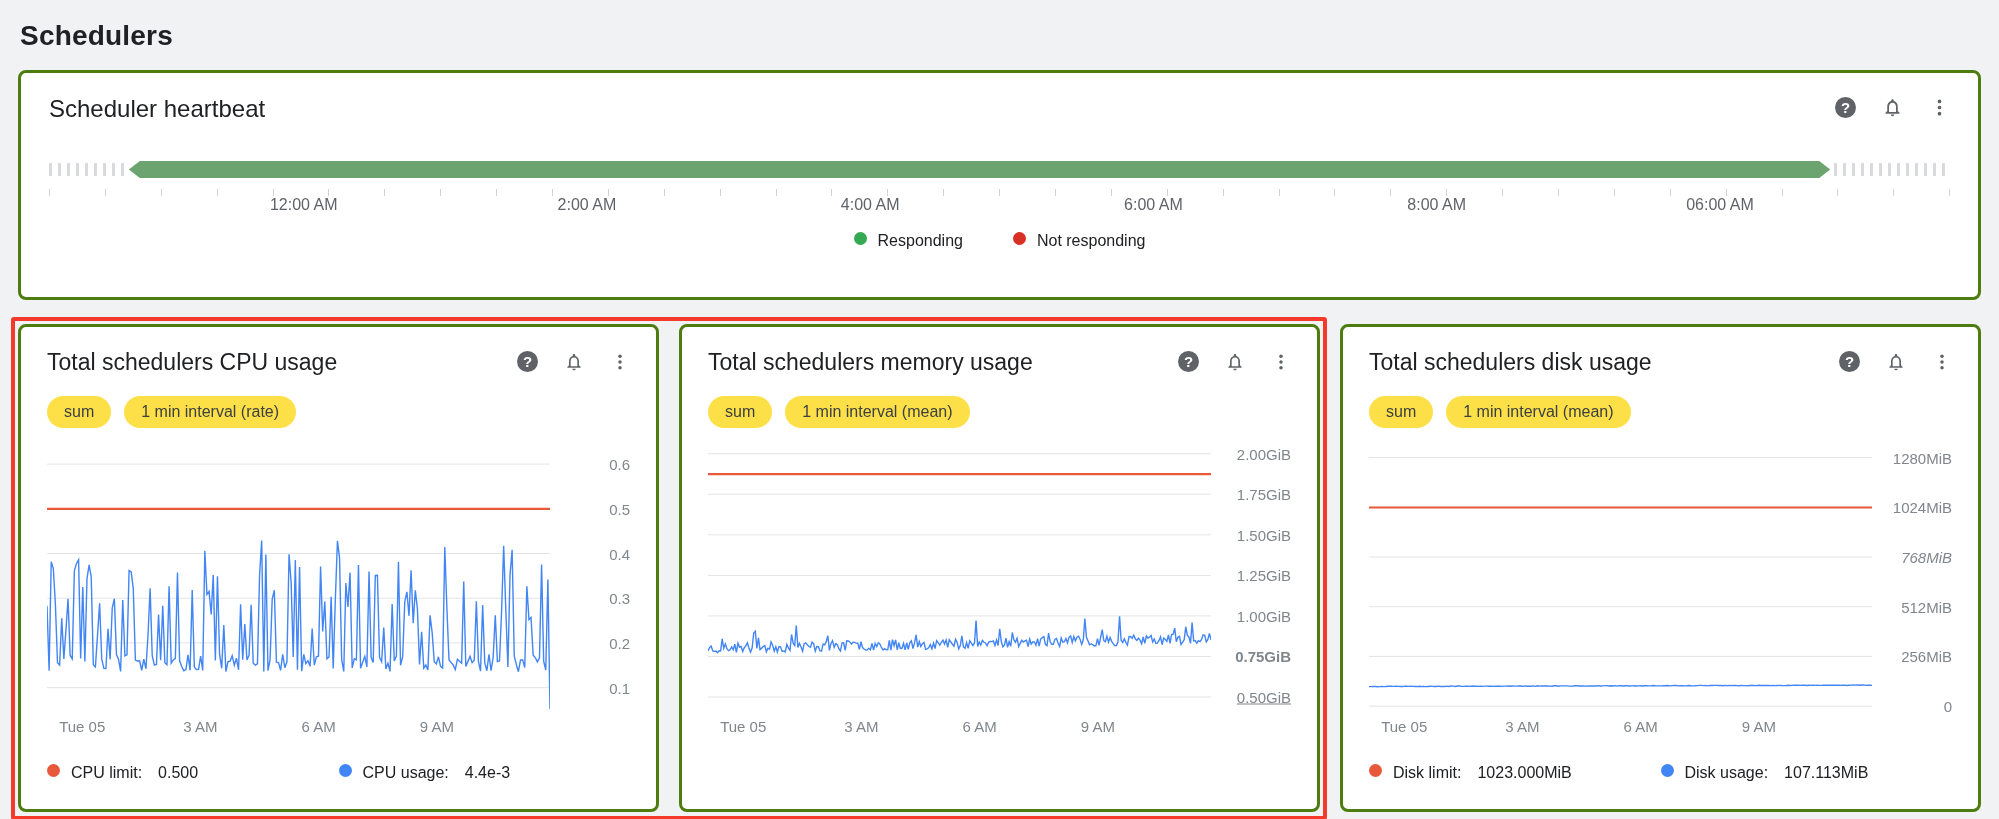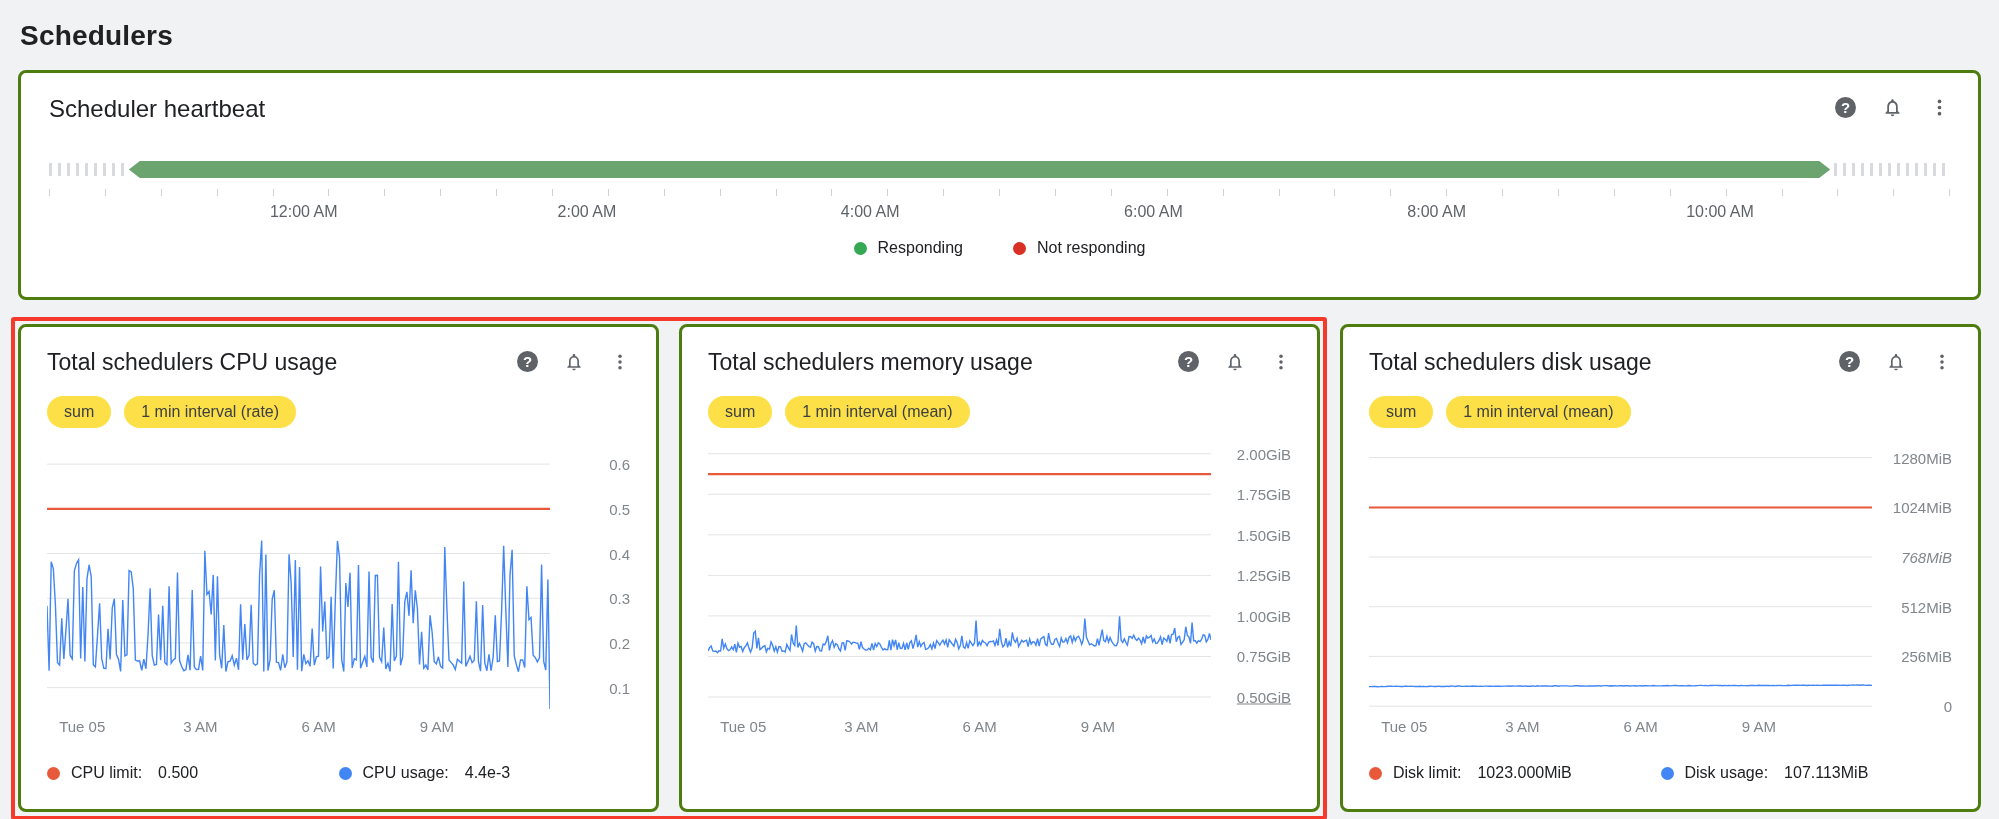--- a/index.html
+++ b/index.html
@@ -26,30 +26,30 @@
 
   .hb-timeline{position:relative;height:17px;margin-top:38px}
   .hb-dashes{position:absolute;top:2px;height:13px;
     background:repeating-linear-gradient(90deg,#d8dadd 0 3px,transparent 3px 9px)}
   .hb-dashes.left{left:0;width:4.2%}
   .hb-dashes.right{left:93.9%;right:0}
   .hb-bar{position:absolute;left:4.2%;width:89.5%;top:0;height:17px;
     clip-path:polygon(0 50%,11px 0,calc(100% - 11px) 0,100% 50%,calc(100% - 11px) 100%,11px 100%)}
   .hb-ticks{height:7px;margin-top:11px;
     background:repeating-linear-gradient(90deg,#d0d3d6 0 1px,transparent 1px 2.94%)}
-  .hb-xlabels{position:relative;height:24px;margin-top:7px}
+  .hb-xlabels{position:relative;height:24px;}
   .hb-xlabels span{position:absolute;transform:translateX(-50%);font-size:16px;color:#5f6368;white-space:nowrap}
   .hb-xlabels span:nth-child(1){left:13.4%}
   .hb-xlabels span:nth-child(2){left:28.3%}
   .hb-xlabels span:nth-child(3){left:43.2%}
   .hb-xlabels span:nth-child(4){left:58.1%}
   .hb-xlabels span:nth-child(5){left:73.0%}
   .hb-xlabels span:nth-child(6){left:87.9%}
   .hb-legend{display:flex;justify-content:center;gap:50px;margin-top:12px;font-size:16px;align-items:center}
-  .legend-item{display:flex;align-items:center}
+  .legend-item{display:flex;align-items:flex-start}
   .dot{width:13px;height:13px;border-radius:50%;margin-right:11px;flex:none}
 
   
   .charts-row{position:relative;display:grid;grid-template-columns:1fr 1fr 1fr;gap:20px;height:488px}
   .annotation{
     position:absolute;left:-7px;top:-7px;
     width:calc((100% - 40px)/3*2 + 20px + 14px);
     height:calc(100% + 15px);
     border:4px solid #f5392b;border-radius:3px;
     pointer-events:none;z-index:5;
@@ -105,21 +105,21 @@
     <div class="hb-bar" style="background: rgb(107, 164, 111);"></div>
     <div class="hb-dashes right"></div>
   </div>
   <div class="hb-ticks"></div>
   <div class="hb-xlabels">
     <span>12:00 AM</span>
     <span>2:00 AM</span>
     <span>4:00 AM</span>
     <span>6:00 AM</span>
     <span>8:00 AM</span>
-    <span>10:00 AM</span>
+    <span>06:00 AM</span>
   </div>
   <div class="hb-legend">
     <div class="legend-item">
       <span class="dot" style="background: rgb(52, 168, 83);"></span>
       <span>Responding</span>
     </div>
     <div class="legend-item">
       <span class="dot" style="background: rgb(217, 48, 37);"></span>
       <span>Not responding</span>
     </div>
@@ -236,21 +236,21 @@
           <span>6 AM</span>
           <span>9 AM</span>
         </div>
       </div>
       <div class="ylabels">
           <span style="top: 3.65854%;">2.00GiB</span>
           <span style="top: 18.9024%;">1.75GiB</span>
           <span style="top: 34.1463%;">1.50GiB</span>
           <span style="top: 49.3902%;">1.25GiB</span>
           <span style="top: 64.6341%;">1.00GiB</span>
-          <span style="top: 79.878%;">0.75GiB</span>
+          <span style="top: 79.878%; font-weight: bold;">0.75GiB</span>
           <span style="top: 95.122%; text-decoration: underline;">0.50GiB</span>
         </div>
     </div>
   </section>
 
   <section class="card chart-card">
     <div class="card-head">
       <h2 class="card-title">Total schedulers disk usage</h2>
       <div class="icons">
         <span class="icon help">?</span>

